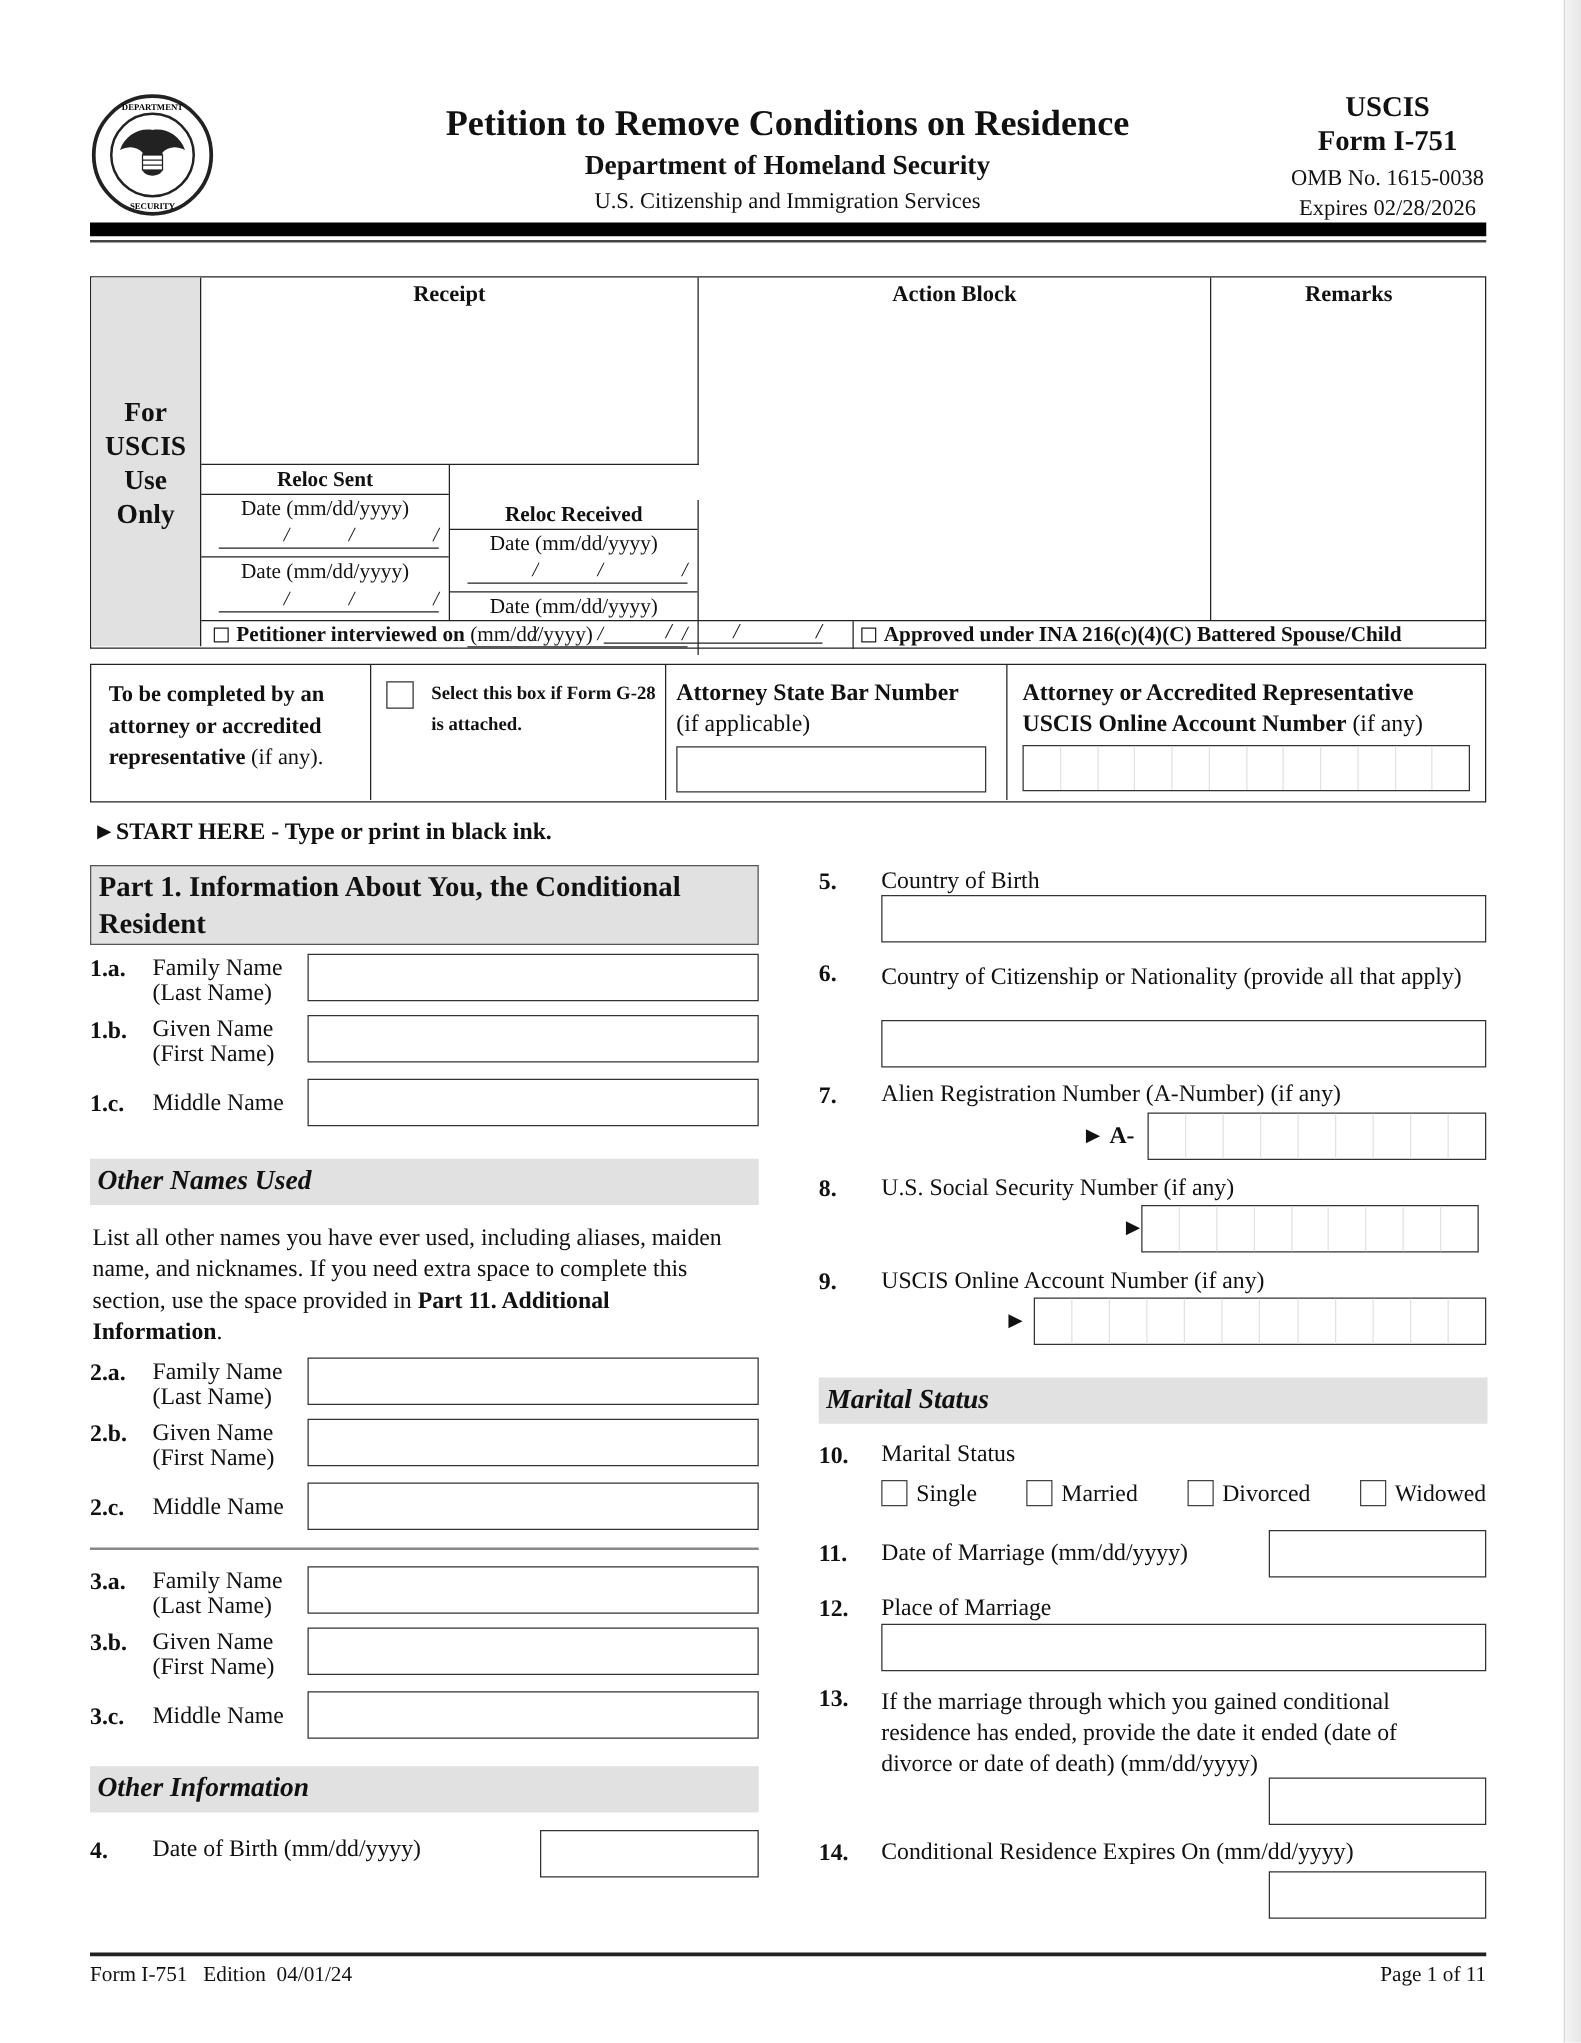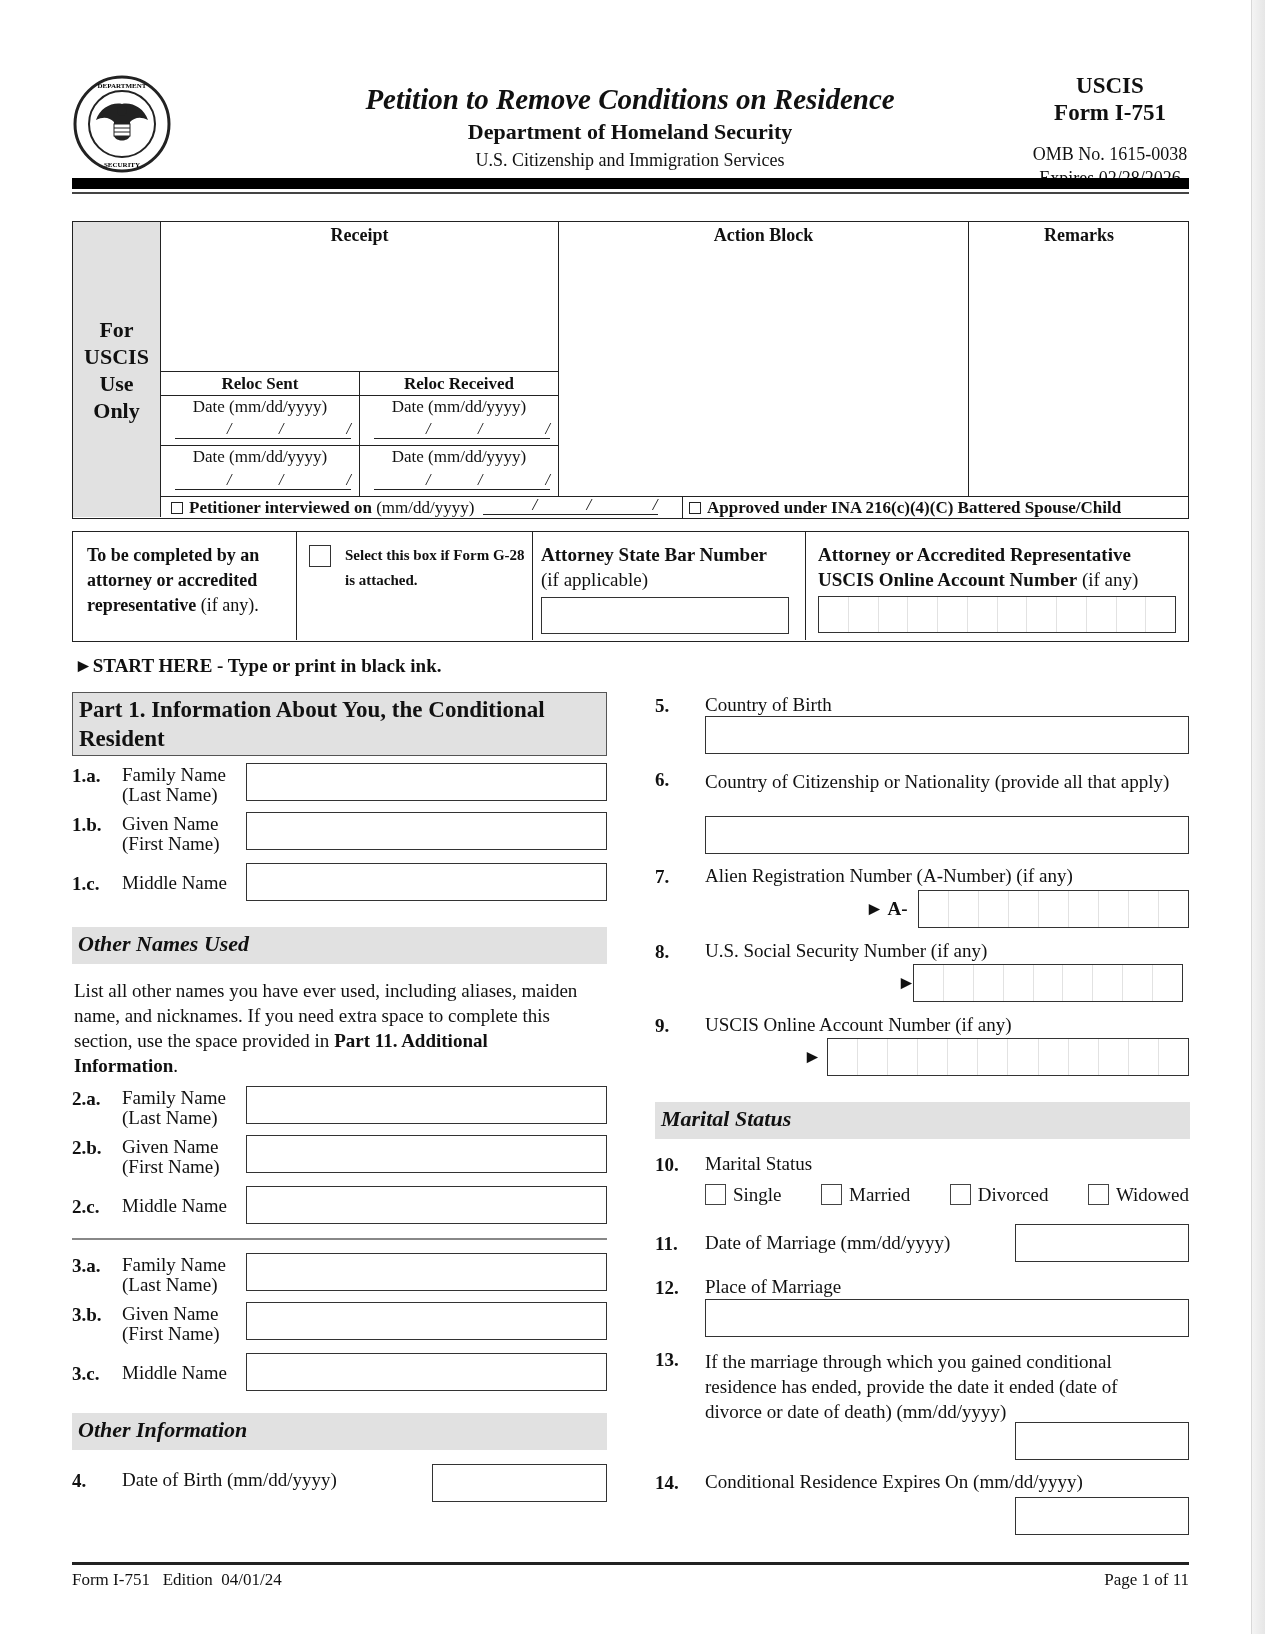--- a/index.html
+++ b/index.html
@@ -8,42 +8,42 @@
     width: 1265px; height: 1634px; position: relative; overflow: hidden;
     font-family: "Liberation Serif", "DejaVu Serif", serif; color: #111;
   }
   .page-edge { position: absolute; top: 0; right: 0; width: 14px; height: 1634px; background: linear-gradient(to right, #f4f4f4, #e6e6e6); border-left: 1px solid #d8d8d8; }
   .abs { position: absolute; }
   .b { font-weight: bold; }
 
   
   .seal { left: 72px; top: 74px; width: 100px; height: 100px; }
   .title-block { left: 300px; top: 82px; width: 660px; text-align: center; }
-  .title { font-size: 29px; font-weight: bold; line-height: 34px; font-style: italic; }
+  .title { font-size: 29px; font-weight: bold; line-height: 34px; }
   .subtitle { font-size: 22px; font-weight: bold; line-height: 28px; margin-top: 2px; }
   .agency { font-size: 18px; line-height: 28px; }
   .formid { left: 1010px; top: 72px; width: 200px; text-align: center; }
   .formid .l1 { font-size: 23px; font-weight: bold; line-height: 27px; }
   .formid .l2 { font-size: 23px; font-weight: bold; line-height: 27px; }
-  .formid .l3 { font-size: 18px; line-height: 24px; margin-top: 16px; }
+  .formid .l3 { font-size: 18px; line-height: 24px; margin-top: 4px; }
   .formid .l4 { font-size: 18px; line-height: 24px; }
   .thick-rule { left: 72px; top: 178px; width: 1117px; height: 11px; background: #000; }
   .thin-rule { left: 72px; top: 192px; width: 1117px; height: 2px; background: #444; }
 
   
   .uscis-block { left: 72px; top: 221px; width: 1117px; height: 298px; border: 1.5px solid #222; }
   .uscis-side { left: 0; top: 0; width: 88px; height: 295px; background: #e1e1e1; border-right: 1.5px solid #222; display: flex; align-items: center; justify-content: center; text-align: center; }
   .uscis-side span { font-size: 22px; font-weight: bold; line-height: 27px; }
   .receipt { left: 88px; top: 0; width: 398px; height: 150px; border-right: 1.5px solid #222; border-bottom: 1.5px solid #222; text-align: center; }
   .hdr-label { font-size: 18px; font-weight: bold; padding-top: 3px; }
   .action { left: 486px; top: 0; width: 410px; height: 274px; border-right: 1.5px solid #222; text-align: center; }
   .remarks { left: 896px; top: 0; width: 220px; height: 274px; text-align: center; }
   .reloc { top: 150px; height: 124px; border-right: 1.5px solid #222; text-align: center; }
   .reloc-sent { left: 88px; width: 199px; }
-  .reloc-recv { left: 287px; width: 199px; }
+  .reloc-recv { left: 287px; width: 199px; margin-top: 28px; }
   .reloc .rh { font-size: 17px; font-weight: bold; height: 24px; line-height: 24px; border-bottom: 1.5px solid #222; }
   .reloc .rd { height: 50px; border-bottom: 1.5px solid #222; font-size: 17px; line-height: 22px; position: relative; }
   .reloc .rd:last-child { border-bottom: 1.5px solid #222; }
   .date-line { position: absolute; left: 14px; right: 8px; bottom: 6px; height: 16px; border-bottom: 1px solid #222; font-size: 16px; }
   .date-line span { position: absolute; bottom: -2px; font-style: italic; }
   .interview-row { left: 88px; top: 274px; width: 1028px; height: 22px; border-top: 1.5px solid #222; font-size: 17px; font-weight: bold; line-height: 22px; }
   .cb-small { display: inline-block; width: 12px; height: 12px; border: 1px solid #222; vertical-align: -1px; margin: 0 6px 0 10px; background: #fff; }
   .interview-date { display: inline-block; position: relative; width: 175px; height: 16px; border-bottom: 1px solid #222; margin-left: 4px; vertical-align: -2px; }
   .interview-date span { position: absolute; bottom: -2px; font-style: italic; font-weight: normal; }
   .approved { position: absolute; left: 521px; top: 0; height: 22px; border-left: 1.5px solid #222; padding-left: 0; white-space: nowrap; }

